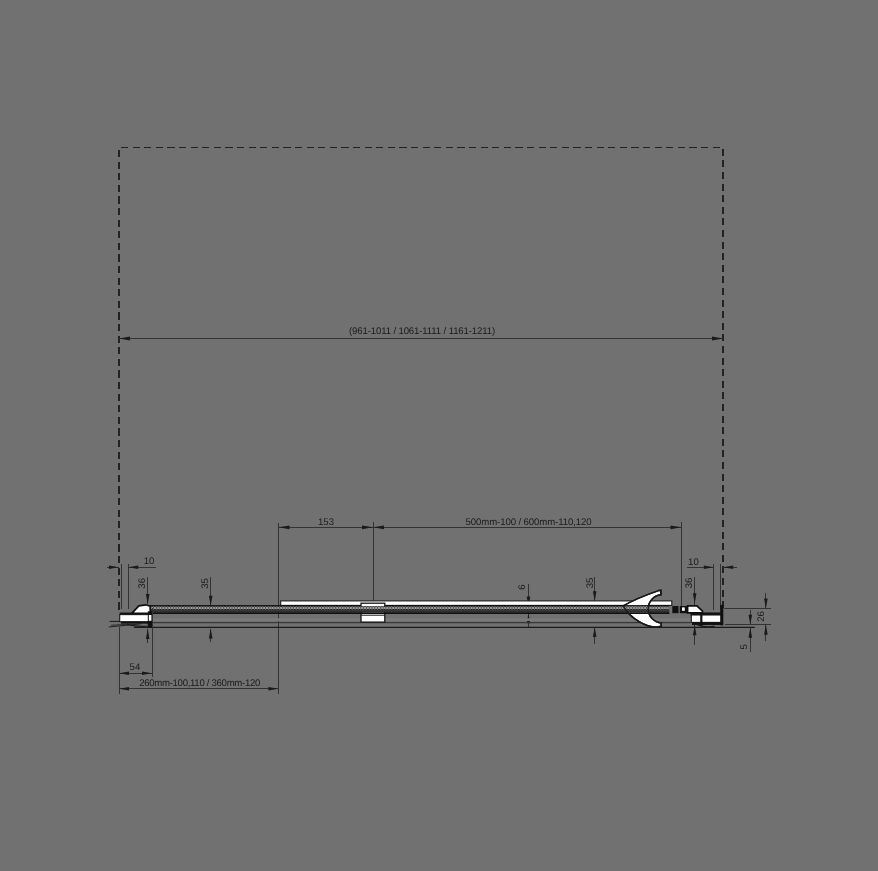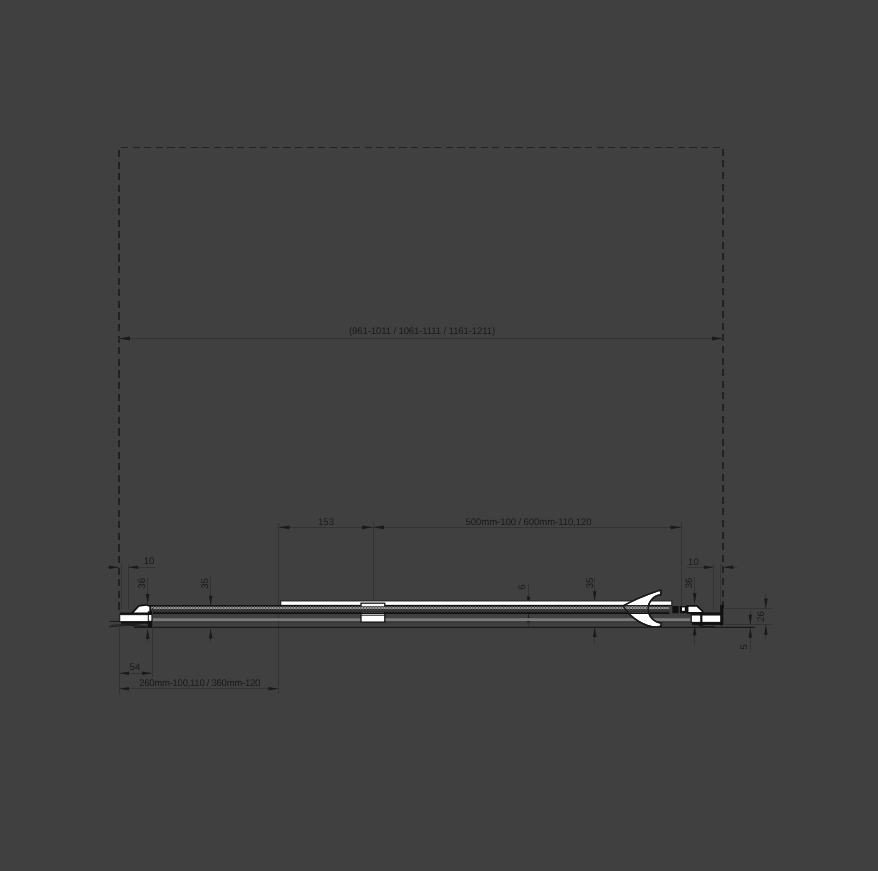--- a/index.html
+++ b/index.html
@@ -1,16 +1,16 @@
 <!DOCTYPE html>
 <html><head>
 <meta charset="utf-8">
 <style>
   html,body{margin:0;padding:0;background:#ffffff;}
-  .page{width:878px;height:871px;position:relative;background:#be185d;overflow:hidden;filter:grayscale(1);}
+  .page{width:878px;height:871px;position:relative;background:#d946ef;overflow:hidden;filter:grayscale(1);}
   svg{position:absolute;left:0;top:0;}
   text{font-family:"Liberation Sans",sans-serif;fill:#1a1a1a;text-rendering:geometricPrecision;}
 </style>
 </head>
 <body>
 <div class="page">
 <svg width="878" height="871" viewBox="0 0 878 871">
 <defs>
   <pattern id="seal" width="2.8" height="6.5" patternUnits="userSpaceOnUse" x="141" y="606.2">
     <rect x="0" y="0" width="2.8" height="6.5" fill="#131313"></rect>

